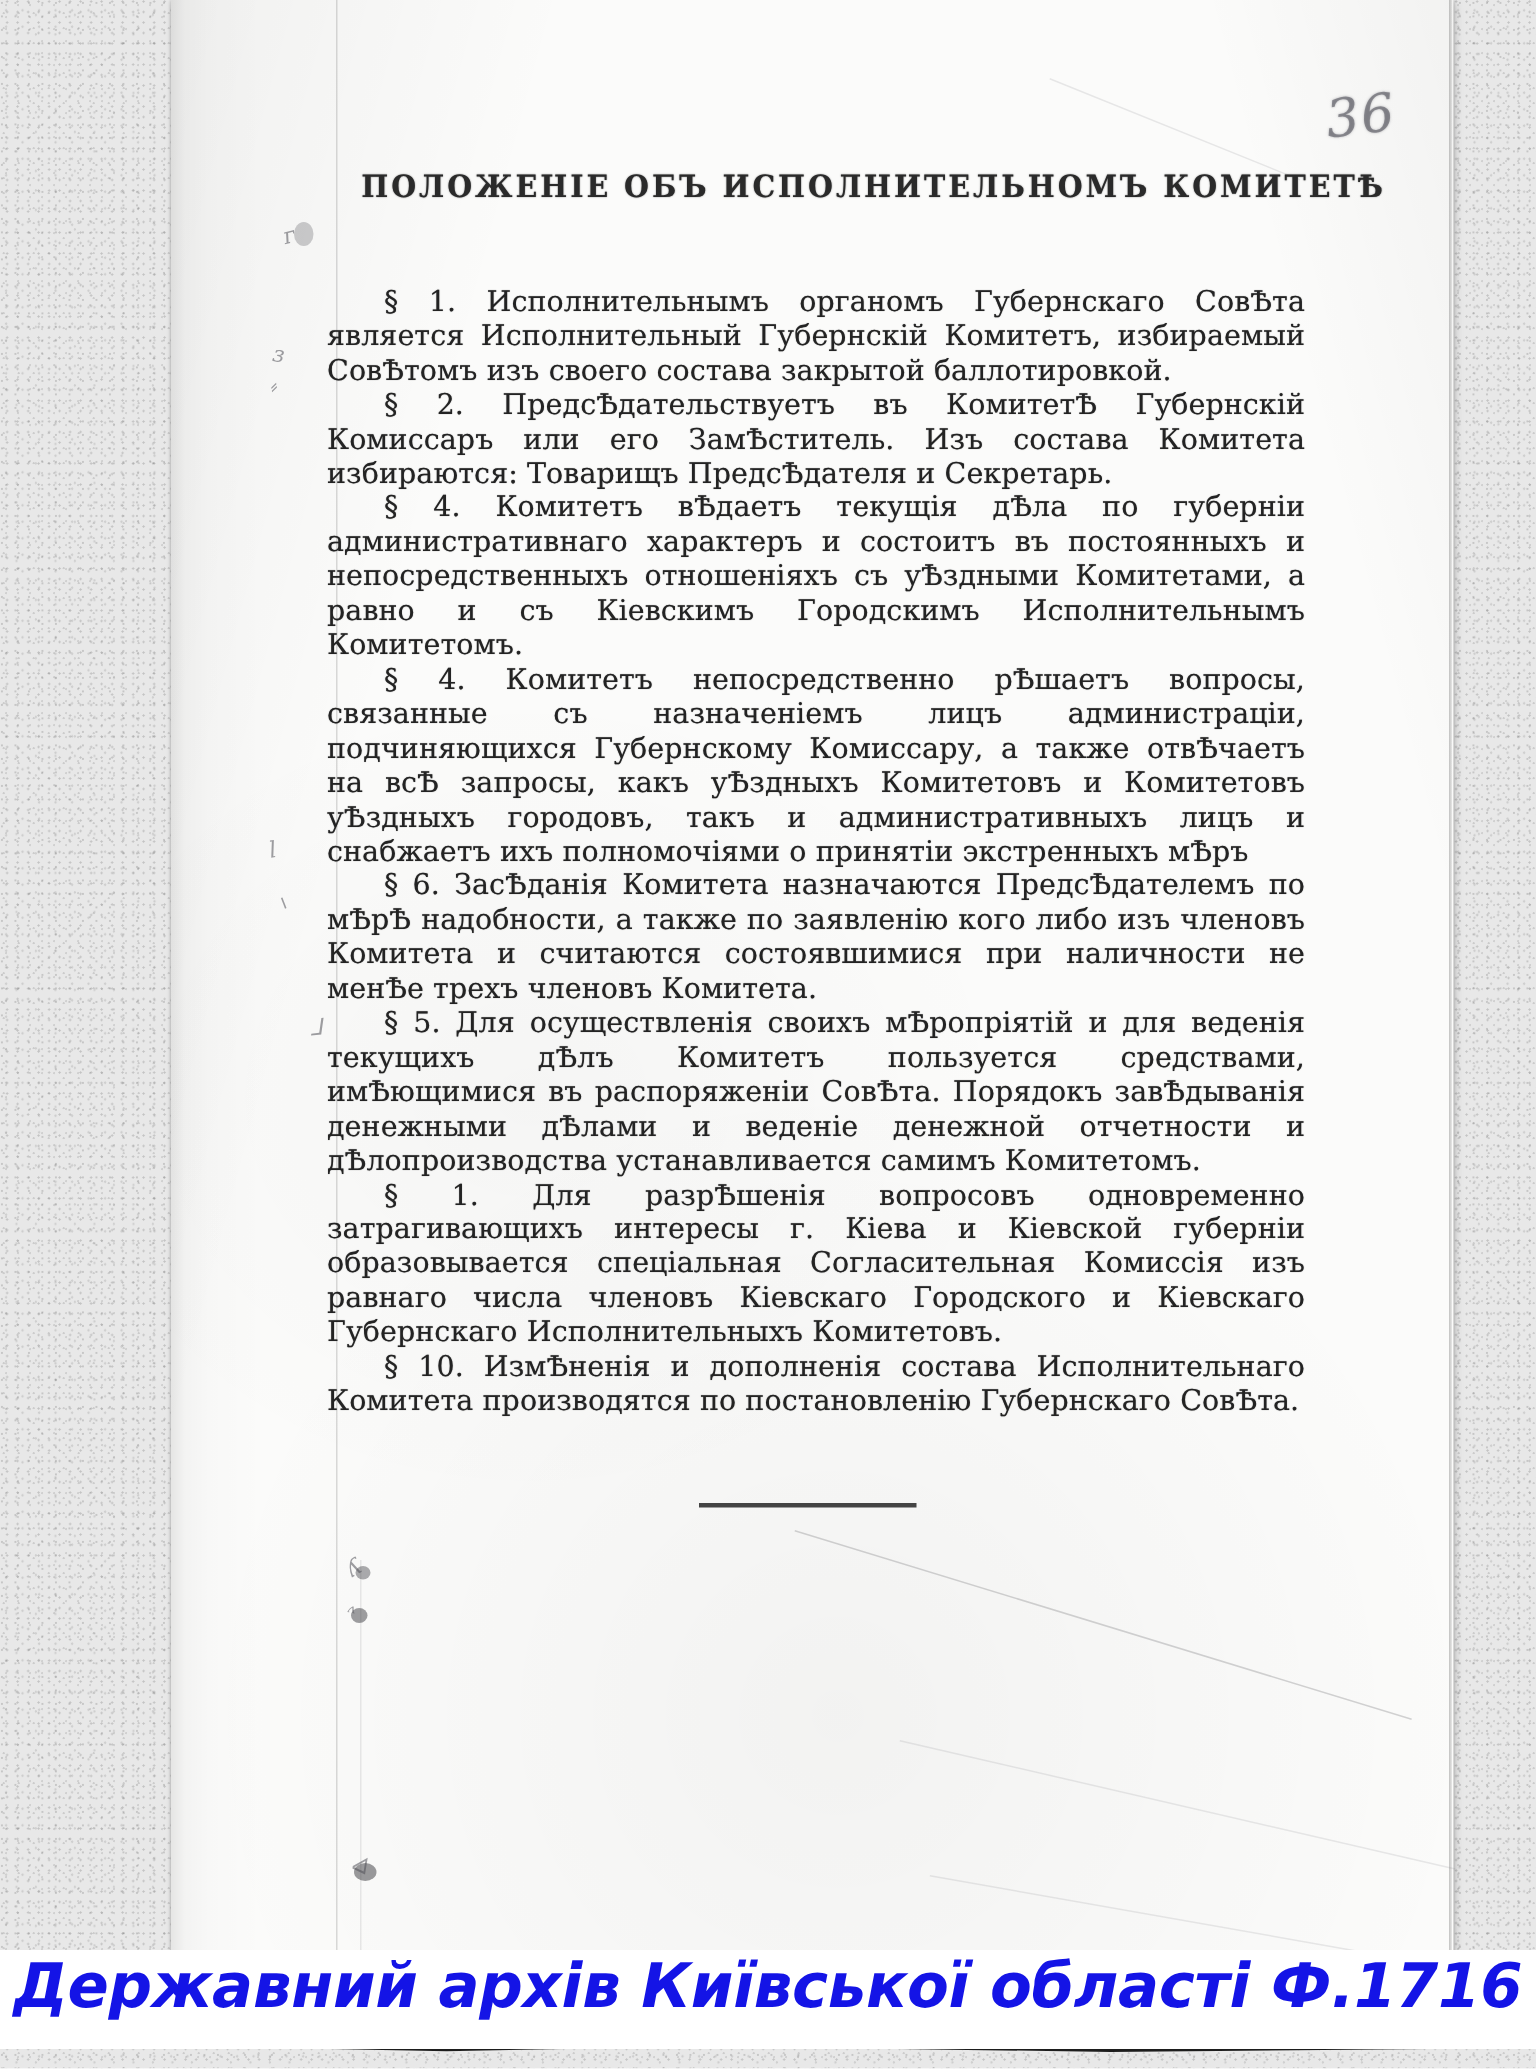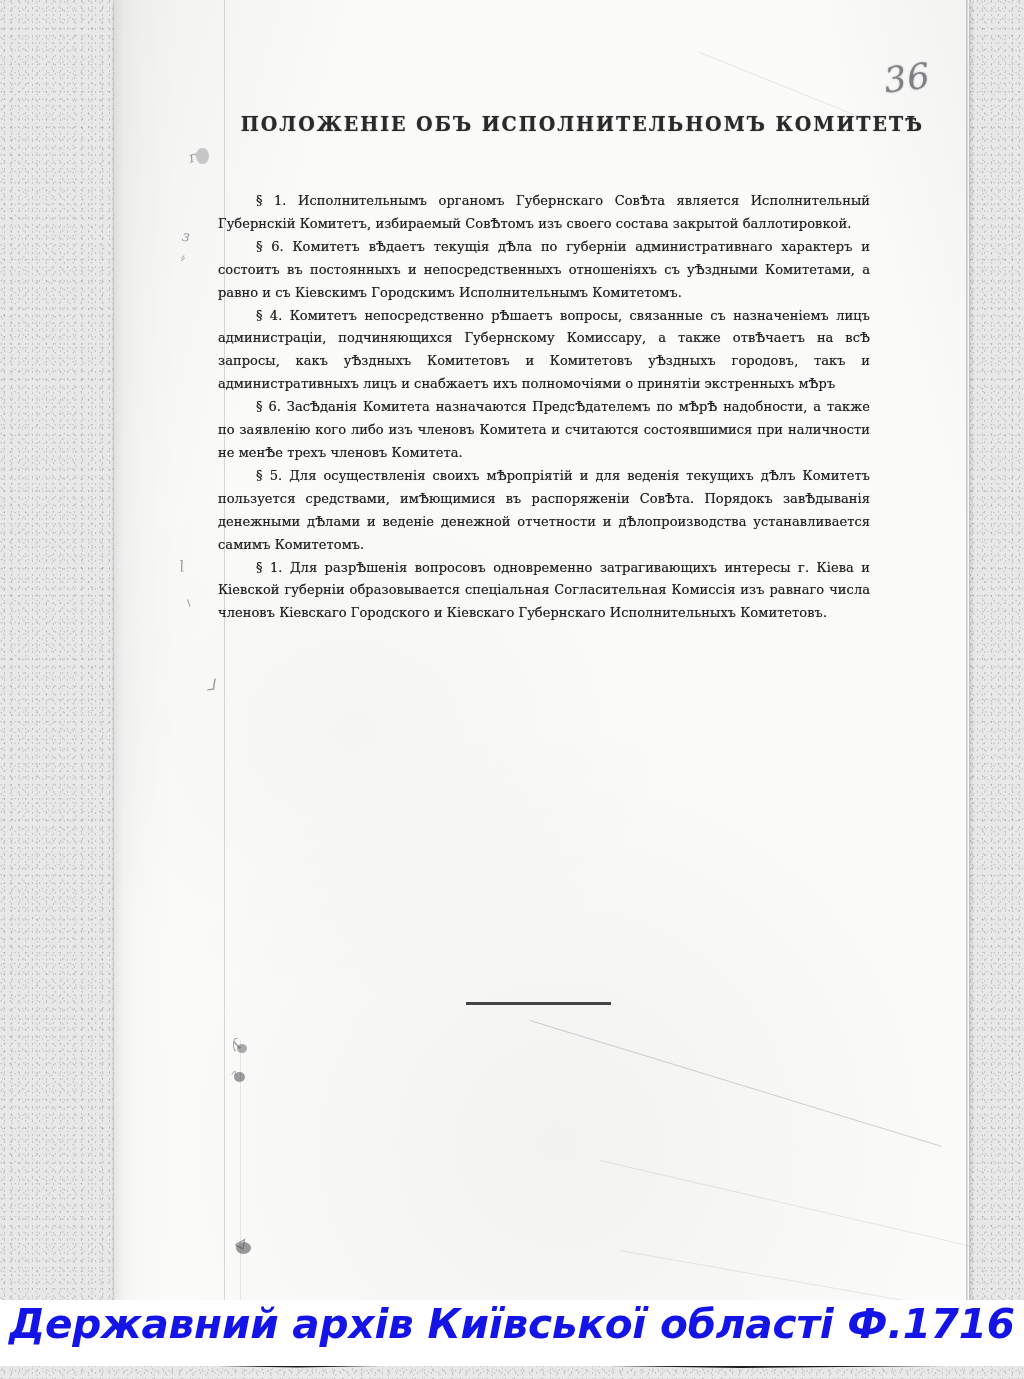--- a/index.html
+++ b/index.html
@@ -106,21 +106,21 @@
     text-align: center;
     color: #2a2a2a;
     margin: 0 0 54px 0;
     white-space: nowrap;
     transform: scaleX(0.93);
     text-shadow: 0 0 1.1px rgba(0,0,0,0.55);
   }
 
   .para {
     font-family: "DejaVu Serif", serif;
-    font-size: 13px;
+    font-size: 19px;
     line-height: 22.9px;
     color: #232323;
     text-align: justify;
     text-justify: inter-word;
     margin: 0;
     text-indent: 38px;
     letter-spacing: 0.05px;
     text-shadow: 0 0 0.7px rgba(0,0,0,0.5);
     -webkit-font-smoothing: none;
   }
@@ -240,25 +240,27 @@
   <div class="margin-mark" style="left:232px; top:1038px; transform:rotate(-30deg);">ʎ</div>
   <div class="margin-mark" style="left:231px; top:1068px; transform:rotate(12deg);">ᶺ</div>
   <div class="margin-mark" style="left:233px; top:1238px; transform:rotate(-5deg);">ᐊ</div>
 
   <div class="folio">36</div>
 
   <div class="textblock">
     <h1 class="doc-title">ПОЛОЖЕНІЕ ОБЪ ИСПОЛНИТЕЛЬНОМЪ КОМИТЕТѢ</h1>
 
     <p class="para">§ 1. Исполнительнымъ органомъ Губернскаго СовѢта является Исполнительный Губернскій Комитетъ, избираемый СовѢтомъ изъ своего состава закрытой баллотировкой.</p>
-    <p class="para">§ 6. Комитетъ вѢдаетъ текущія дѢла по губерніи административнаго характеръ и состоитъ въ постоянныхъ и непосредственныхъ отношеніяхъ съ уѢздными Комитетами, а равно и съ Кіевскимъ Городскимъ Исполнительнымъ Комитетомъ.</p>
+    <p class="para">§ 2. ПредсѢдательствуетъ въ КомитетѢ Губернскій Комиссаръ или его ЗамѢститель. Изъ состава Комитета избираются: Товарищъ ПредсѢдателя и Секретарь.</p>
+    <p class="para">§ 4. Комитетъ вѢдаетъ текущія дѢла по губерніи административнаго характеръ и состоитъ въ постоянныхъ и непосредственныхъ отношеніяхъ съ уѢздными Комитетами, а равно и съ Кіевскимъ Городскимъ Исполнительнымъ Комитетомъ.</p>
     <p class="para">§ 4. Комитетъ непосредственно рѢшаетъ вопросы, связанные съ назначеніемъ лицъ администраціи, подчиняющихся Губернскому Комиссару, а также отвѢчаетъ на всѢ запросы, какъ уѢздныхъ Комитетовъ и Комитетовъ уѢздныхъ городовъ, такъ и административныхъ лицъ и снабжаетъ ихъ полномочіями о принятіи экстренныхъ мѢръ</p>
     <p class="para">§ 6. ЗасѢданія Комитета назначаются ПредсѢдателемъ по мѢрѢ надобности, а также по заявленію кого либо изъ членовъ Комитета и считаются состоявшимися при наличности не менѢе трехъ членовъ Комитета.</p>
     <p class="para">§ 5. Для осуществленія своихъ мѢропріятій и для веденія текущихъ дѢлъ Комитетъ пользуется средствами, имѢющимися въ распоряженіи СовѢта. Порядокъ завѢдыванія денежными дѢлами и веденіе денежной отчетности и дѢлопроизводства устанавливается самимъ Комитетомъ.</p>
     <p class="para">§ 1. Для разрѢшенія вопросовъ одновременно затрагивающихъ интересы г. Кіева и Кіевской губерніи образовывается спеціальная Согласительная Комиссія изъ равнаго числа членовъ Кіевскаго Городского и Кіевскаго Губернскаго Исполнительныхъ Комитетовъ.</p>
+    <p class="para">§ 10. ИзмѢненія и дополненія состава Исполнительнаго Комитета производятся по постановленію Губернскаго СовѢта.</p>
   </div>
 
   <div class="rule"></div>
 
   <div class="wm-paper-strip"></div>
   <div class="watermark">
     <span class="watermark-text">Державний архів Київської області Ф.1716</span>
   </div>
 
 </div>

